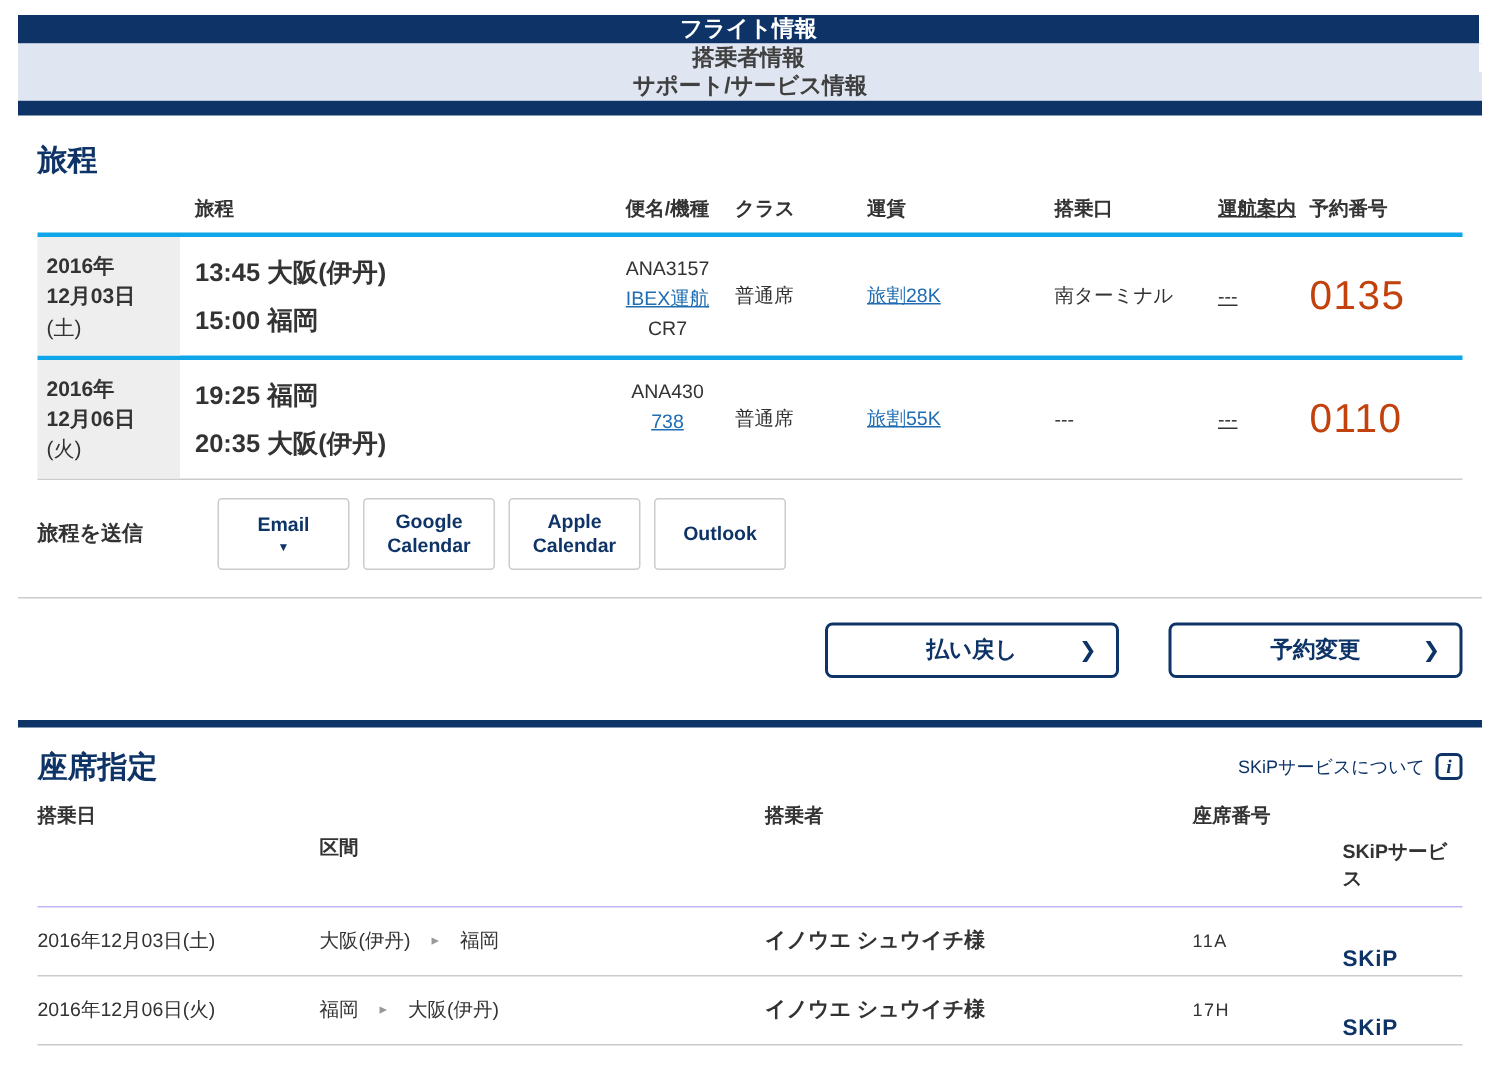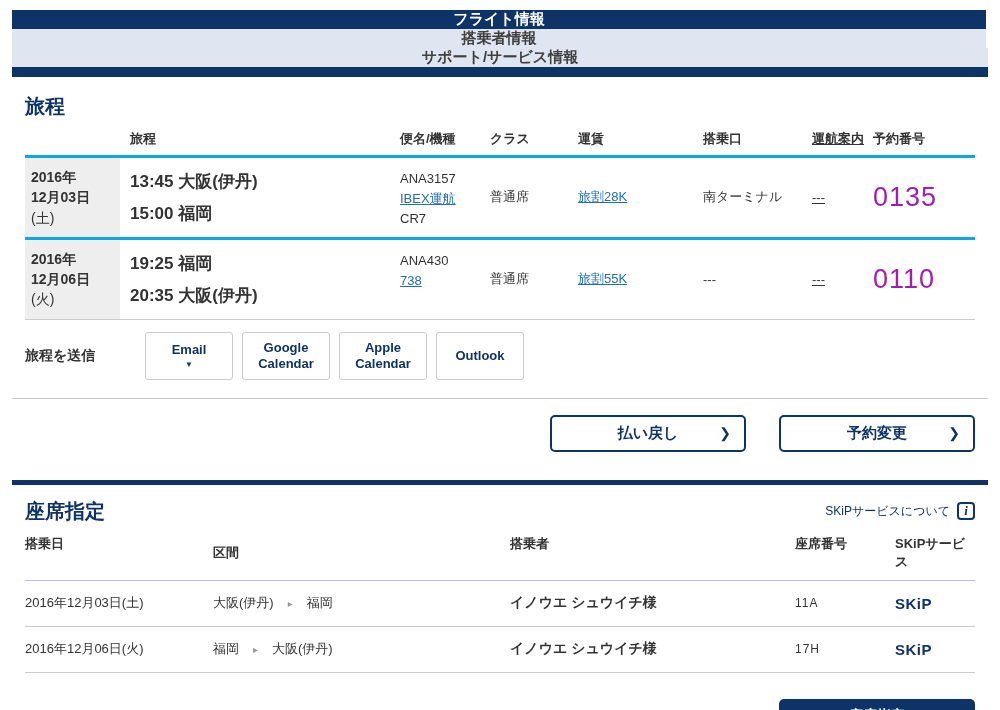--- a/index.html
+++ b/index.html
@@ -18,34 +18,34 @@
   .tab:last-child { border-right:none; }
   .tab.active { background:#0e3467; color:#fff; }
   .tabstrip { margin:0 12px; height:10px; background:#0e3467; }
   
   .section-title { font-size:20px; font-weight:bold; color:#0e3467; }
   
   .itin-wrap { margin:16px 25px 0; }
   .itin-head { display:flex; font-size:13px; font-weight:bold; color:#333; padding-bottom:7px; }
   .c-date { width:95px; }
   .c-itin { width:280px; padding-left:10px; }
-  .c-flight { width:90px; }
+  .c-flight { width:90px;text-align:center; }
   .c-class { width:88px; }
   .c-fare { width:125px; }
   .c-gate { width:109px; }
   .c-ops { width:61px;text-decoration:underline; }
   .c-resno { flex:1; }
   .itin-row { display:flex; min-height:78px; border-top:3px solid #0ea5e9; }
   .itin-row:last-of-type { border-bottom:1px solid #ccc; }
   .cell-date { background:#eee; padding:9px 6px; font-size:14px; font-weight:bold; line-height:1.45; }
   .cell-itin { padding:12px 0 0 10px; font-size:17px; font-weight:bold; }
   .cell-itin p { margin-bottom:9px; }
   .cell-flight { padding-top:11px; font-size:13px; line-height:1.55; }
   .vcenter { display:flex; align-items:center; font-size:13px; }
-  .cell-resno { display:flex; align-items:center; font-size:27px; color:#a21caf; letter-spacing:1px; }
+  .cell-resno { display:flex; align-items:center; font-size:27px; color:#c2410c; letter-spacing:1px; }
   a.link { color:#1f6db2; text-decoration:underline; cursor:pointer; }
   
   .send-row { display:flex; align-items:center; margin:12px 25px 0; }
   .send-label { font-size:14px; font-weight:bold; width:120px; }
   .send-btn {
     width:88px; min-height:48px; background:#fff; border:1px solid #ccc; border-radius:3px;
     margin-right:9px; display:flex; flex-direction:column; align-items:center; justify-content:center;
     font-size:13px; font-weight:bold; color:#0e3467; text-align:center; line-height:1.25; cursor:pointer;
     padding:3px 4px;
   }
@@ -71,21 +71,21 @@
   }
   .seat-table { margin:10px 25px 0; }
   .seat-headrow { display:flex; font-size:13px; font-weight:bold; padding-bottom:9px; border-bottom:1px solid #c4b5fd; }
   .seat-row { display:flex; align-items:center; height:46px; border-bottom:1px solid #ccc; font-size:13px; }
   .sc1 { width:188px; }
   .sc2 { width:297px; display:flex; align-items:center; gap:14px; }
   .sc3 { width:285px; }
   .seat-row .sc3 { font-weight:bold; font-size:14px; }
   .sc4 { width:100px; }
   .seat-row .sc4 { font-size:12px; letter-spacing:1px; }
-  .sc5 { flex:1; }
+  .sc5 { flex:1;margin-top:24px; }
   .route-arrow { color:#999; font-size:10px; }
   .skip-logo { color:#0e3467; font-weight:800; font-size:15px; letter-spacing:.5px; }
   .seat-btn-row { display:flex; justify-content:flex-end; margin:26px 25px 0; }
   .primary-btn {
     position:relative; width:196px; height:35px; background:#0e3467; border-radius:5px; border:none;
     color:#fff; font-weight:bold; font-size:14px; display:flex; align-items:center; justify-content:center;
     cursor:pointer;
   }
 </style>
 </head>

